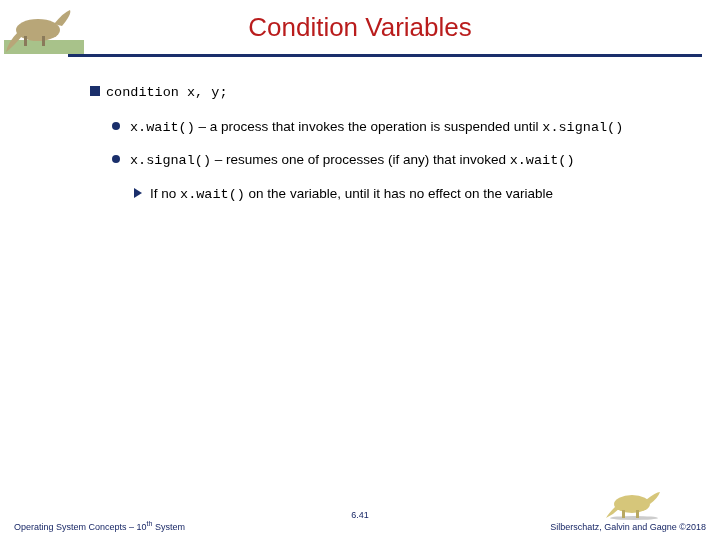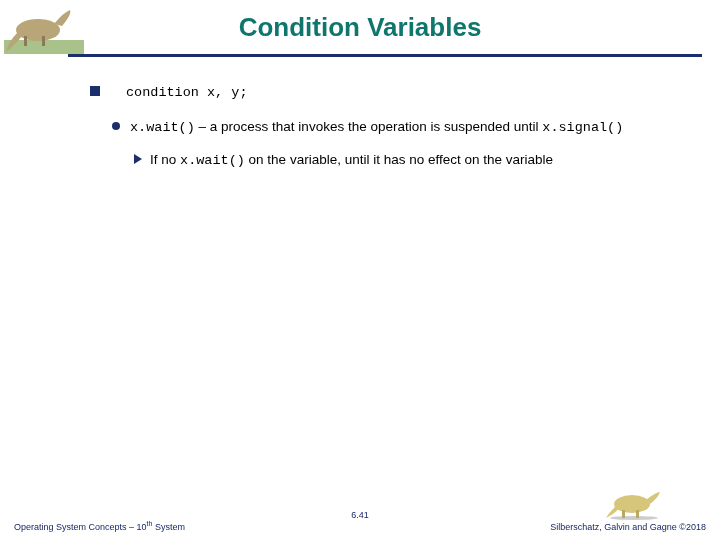--- a/index.html
+++ b/index.html
@@ -12,22 +12,22 @@
     overflow: hidden;
   }
   .header {
     position: relative;
     height: 65px;
     padding-top: 12px;
   }
   .title {
     text-align: center;
     font-size: 26px;
-    font-weight: bold;
-    color: #0f766e;
+    font-weight: normal;
+    color: #b91c1c;
   }
   .rule {
     position: absolute;
     left: 68px;
     right: 18px;
     bottom: 8px;
     height: 3px;
     background: #1a2f6b;
   }
   .dino-top {
@@ -36,21 +36,21 @@
     top: 2px;
     width: 80px;
     height: 52px;
   }
   .content {
     padding: 18px 40px 0 90px;
     font-size: 13.5px;
     color: #000;
     line-height: 1.35;
   }
-  .b1 { margin-bottom: 16px; position: relative; padding-left: 36px; }
+  .b1 { margin-bottom: 16px; position: relative; padding-left: 16px; }
   .b1::before {
     content: "";
     position: absolute;
     left: 0; top: 3px;
     width: 10px; height: 10px;
     background: #1a2f6b;
   }
   .b2 { margin: 4px 0 14px 22px; position: relative; padding-left: 18px; }
   .b2::before {
     content: "";
@@ -110,20 +110,23 @@
 
   <div class="b1">
     <span class="code">condition x, y;</span>
   </div>
 
 
   <div class="b2">
     <span class="code">x.wait()</span><span> – a process that invokes the operation is suspended until </span><span class="code">x.signal()</span>
   </div>
 
+  <div class="b2">
+    <span class="code">x.signal()</span><span> – resumes one of processes (if any) that invoked </span><span class="code">x.wait()</span>
+  </div>
 
   <div class="b3">
     <span>If no </span><span class="code">x.wait()</span><span> on the variable, until it has no effect on the variable</span>
   </div>
 
 </div>
 
 <svg class="dino-bot" viewBox="0 0 56 36">
   <ellipse cx="28" cy="34" rx="24" ry="2" fill="#ccc"></ellipse>
   <ellipse cx="26" cy="20" rx="18" ry="9" fill="#d6c67a"></ellipse>

